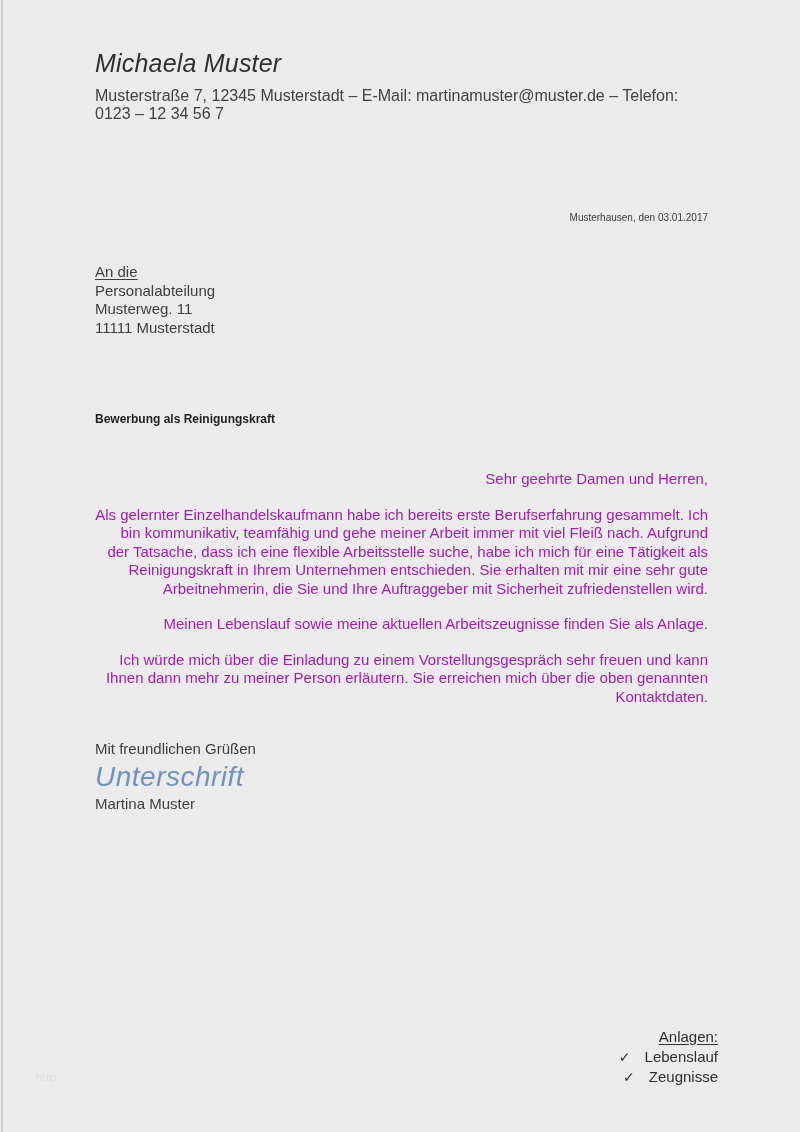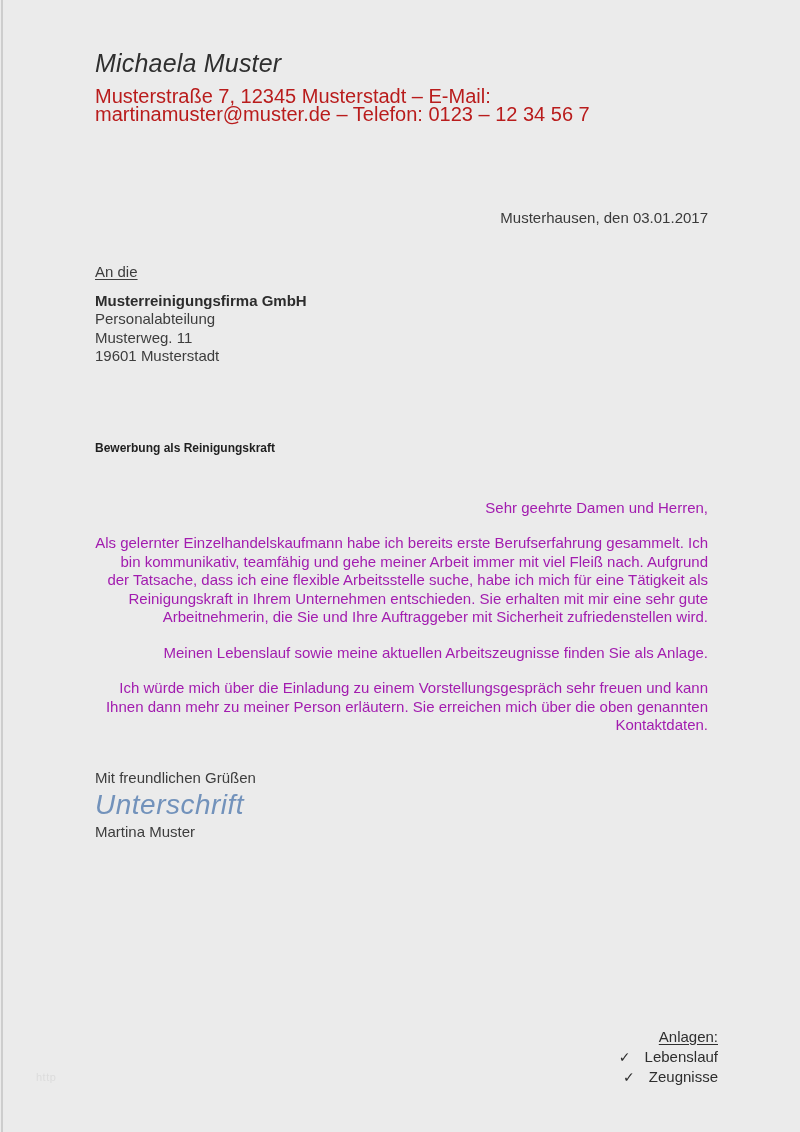--- a/index.html
+++ b/index.html
@@ -31,28 +31,28 @@
     padding-top: 44px;
     font-size: 25px;
     line-height: 30px;
     font-style: italic;
     font-weight: 500;
     color: #2f2f2f;
     letter-spacing: 0.2px;
   }
   .contact {
     margin-top: 9px;
-    font-size: 20px;
+    font-size: 16px;
     line-height: 18px;
-    color: #b91c1c;
+    color: #404040;
   }
   
   .date {
     margin-top: 85px;
-    font-size: 15px;
+    font-size: 10px;
     line-height: 19px;
     text-align: right;
     color: #3a3a3a;
   }
   
   .recipient { margin-top: 36px; font-size: 15px; line-height: 18.5px; }
   .an-die { text-decoration: underline; text-underline-offset: 2px; }
   .company { margin-top: 10px; font-weight: bold; color: #2c2c2c; }
   
   .subject {
@@ -120,24 +120,23 @@
 
   <header>
     <h1 class="name">Michaela Muster</h1>
     <div class="contact">Musterstraße 7, 12345 Musterstadt – E-Mail: martinamuster@muster.de – Telefon: 0123 – 12 34 56 7</div>
   </header>
 
   <div class="date">Musterhausen, den 03.01.2017</div>
 
   <div class="recipient">
     <div class="an-die">An die</div>
-    <div class="company">Musterreinigungsfirma GmbH</div>
     <div>Personalabteilung</div>
     <div>Musterweg. 11</div>
-    <div>19601 Musterstadt</div>
+    <div>11111 Musterstadt</div>
   </div>
 
   <h2 class="subject">Bewerbung als Reinigungskraft</h2>
 
   <p class="body-par greeting">Sehr geehrte Damen und Herren,</p>
   <p class="body-par">Als gelernter Einzelhandelskaufmann habe ich bereits erste Berufserfahrung gesammelt. Ich bin kommunikativ, teamfähig und gehe meiner Arbeit immer mit viel Fleiß nach. Aufgrund der Tatsache, dass ich eine flexible Arbeitsstelle suche, habe ich mich für eine Tätigkeit als Reinigungskraft in Ihrem Unternehmen entschieden. Sie erhalten mit mir eine sehr gute Arbeitnehmerin, die Sie und Ihre Auftraggeber mit Sicherheit zufriedenstellen wird.</p>
   <p class="body-par">Meinen Lebenslauf sowie meine aktuellen Arbeitszeugnisse finden Sie als Anlage.</p>
   <p class="body-par">Ich würde mich über die Einladung zu einem Vorstellungsgespräch sehr freuen und kann Ihnen dann mehr zu meiner Person erläutern. Sie erreichen mich über die oben genannten Kontaktdaten.</p>
 
   <div class="closing">

